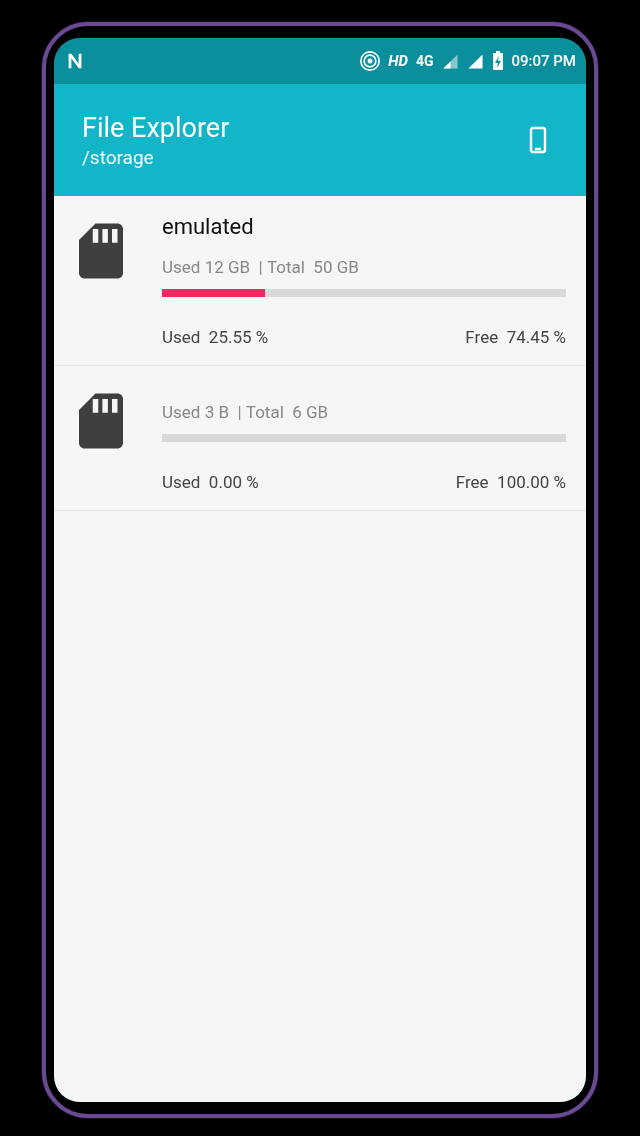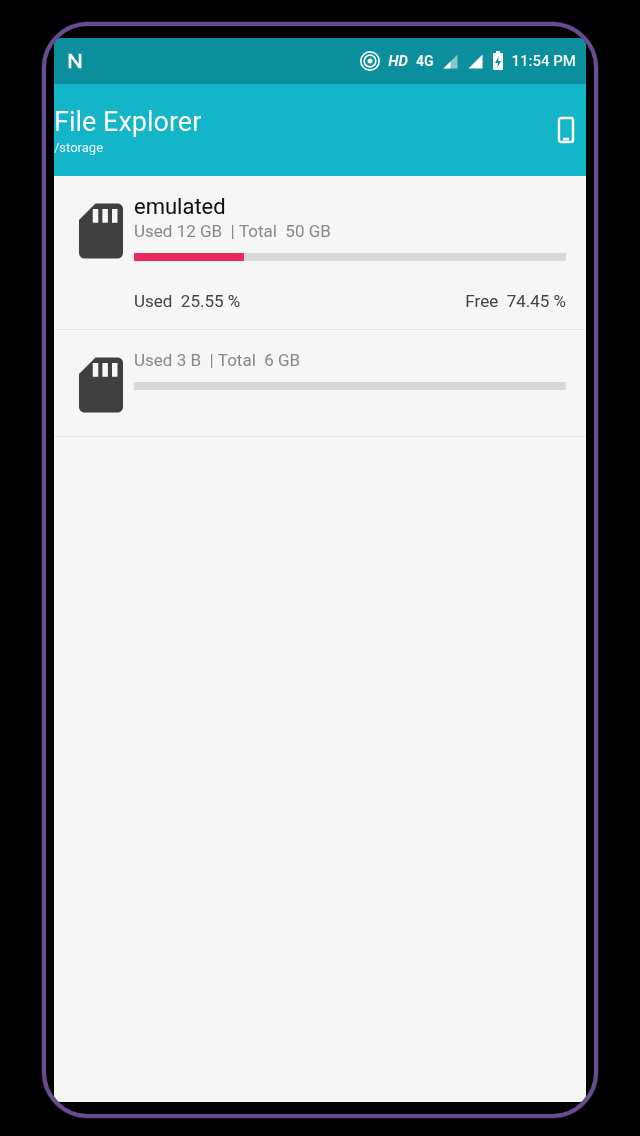--- a/index.html
+++ b/index.html
@@ -19,21 +19,21 @@
     }
     .phone::before { 
       content:"";
       position:absolute; right:-9px; top:286px;
       width:9px; height:92px; background:#6a4a90; border-radius:4px;
     }
     .screen {
       position: absolute;
       top: 12px; left: 8px; right: 8px; bottom: 12px;
       background: #0f766e;
-      border-radius: 6px;
+      border-radius: 26px;
       overflow: hidden;
       display: flex; flex-direction: column;
     }
     .sensor {
       position:absolute; top:22px; left:50%; transform:translateX(-50%);
       width:120px; height:10px; background:#0a0a0a; border-radius:6px;
     }
     .cam {
       position:absolute; top:17px; left:calc(50% + 88px);
       width:20px; height:20px; background:#111; border-radius:50%;
@@ -50,44 +50,44 @@
       font-size: 15px; font-weight: 500;
       gap: 8px;
     }
     .status .left { margin-right: auto; display:flex; align-items:center; }
     .status svg { fill: #fff; }
 
     
     .appbar {
       background: #13b6c8;
       color: #fff;
-      height: 92px;
+      height: 112px;
       display: flex; align-items: center;
-      padding: 0 0;
+      padding: 0 28px;
     }
     .appbar .titles { flex: 1; }
     .app-title { font-size: 27px; font-weight: 400; margin-bottom: 2px; }
-    .app-sub   { font-size: 13px; font-weight: 400; opacity: .95; }
+    .app-sub   { font-size: 19px; font-weight: 400; opacity: .95; }
     .info-btn {
       width: 40px; height: 40px; display:flex; align-items:center; justify-content:center;
       cursor: pointer;
     }
 
     
     .list { flex:1; background:#f6f6f6; }
     .row {
-      display:flex; gap:0;
+      display:flex; gap:28px;
       padding: 18px 14px 18px 14px;
       border-bottom: 1px solid #e5e5e5;
       cursor: pointer;
     }
     .sd-icon { width:66px; height:66px; flex:0 0 66px; margin-top:4px; }
     .row-body { flex:1; padding-right:6px; }
     .row-name { font-size:22px; color:#111; }
-    .row-meta { font-size:17px; color:#888; margin-top:2px; }
+    .row-meta { font-size:17px; color:#888; margin-top:18px; }
     .bar { height:8px; background:#d9d9d9; margin:12px 0 10px; position:relative; }
     .bar .fill { position:absolute; left:0; top:0; bottom:0; background:#ec2a62; }
     .row-stats { display:flex; justify-content:space-between; font-size:17px; color:#444;margin-top:30px; }
   </style>
 </head>
 <body>
 
 <div class="phone">
   <div class="sensor"></div>
   <div class="cam"></div>
@@ -111,21 +111,21 @@
           <path d="M2 22L12 12v10z"></path>
         </svg>
       <svg width="17" height="17" viewBox="0 0 24 24">
           <path d="M2 22L22 2v20z"></path>
         </svg>
       <svg width="12" height="20" viewBox="0 0 12 20">
           <rect x="1" y="2" width="10" height="17" rx="1"></rect>
           <rect x="4" y="0" width="4" height="2"></rect>
           <path d="M7 5l-4 7h3l-1 5 4-7H6z" fill="#0c8f9c"></path>
         </svg>
-      <span>11:54 PM</span>
+      <span>09:07 PM</span>
     </div>
 
     <div class="appbar">
       <div class="titles">
         <div class="app-title">File Explorer</div>
         <div class="app-sub">/storage</div>
       </div>
       <div class="info-btn">
         <svg width="24" height="30" viewBox="0 0 24 30" fill="none" stroke="#fff" stroke-width="2.4">
           <rect x="5" y="3" width="14" height="24" rx="2"></rect>
@@ -165,19 +165,23 @@
           <rect x="12.5" y="4" width="2" height="5" fill="#f6f6f6"></rect>
           <rect x="16" y="4" width="2" height="5" fill="#f6f6f6"></rect>
         </svg>
         <div class="row-body">
           <div class="row-meta">
             <span>Used</span> <span>3 B</span> &nbsp;|&nbsp;<span>Total</span>&nbsp; <span>6 GB</span>
           </div>
           <div class="bar">
             <div class="fill" style="width:0%"></div>
           </div>
+          <div class="row-stats">
+            <span><span>Used</span>&nbsp; <span>0.00 %</span></span>
+            <span><span>Free</span>&nbsp; <span>100.00 %</span></span>
+          </div>
         </div>
       </div>
 
     </div>
 
   </div>
 </div>
 
 </body></html>

